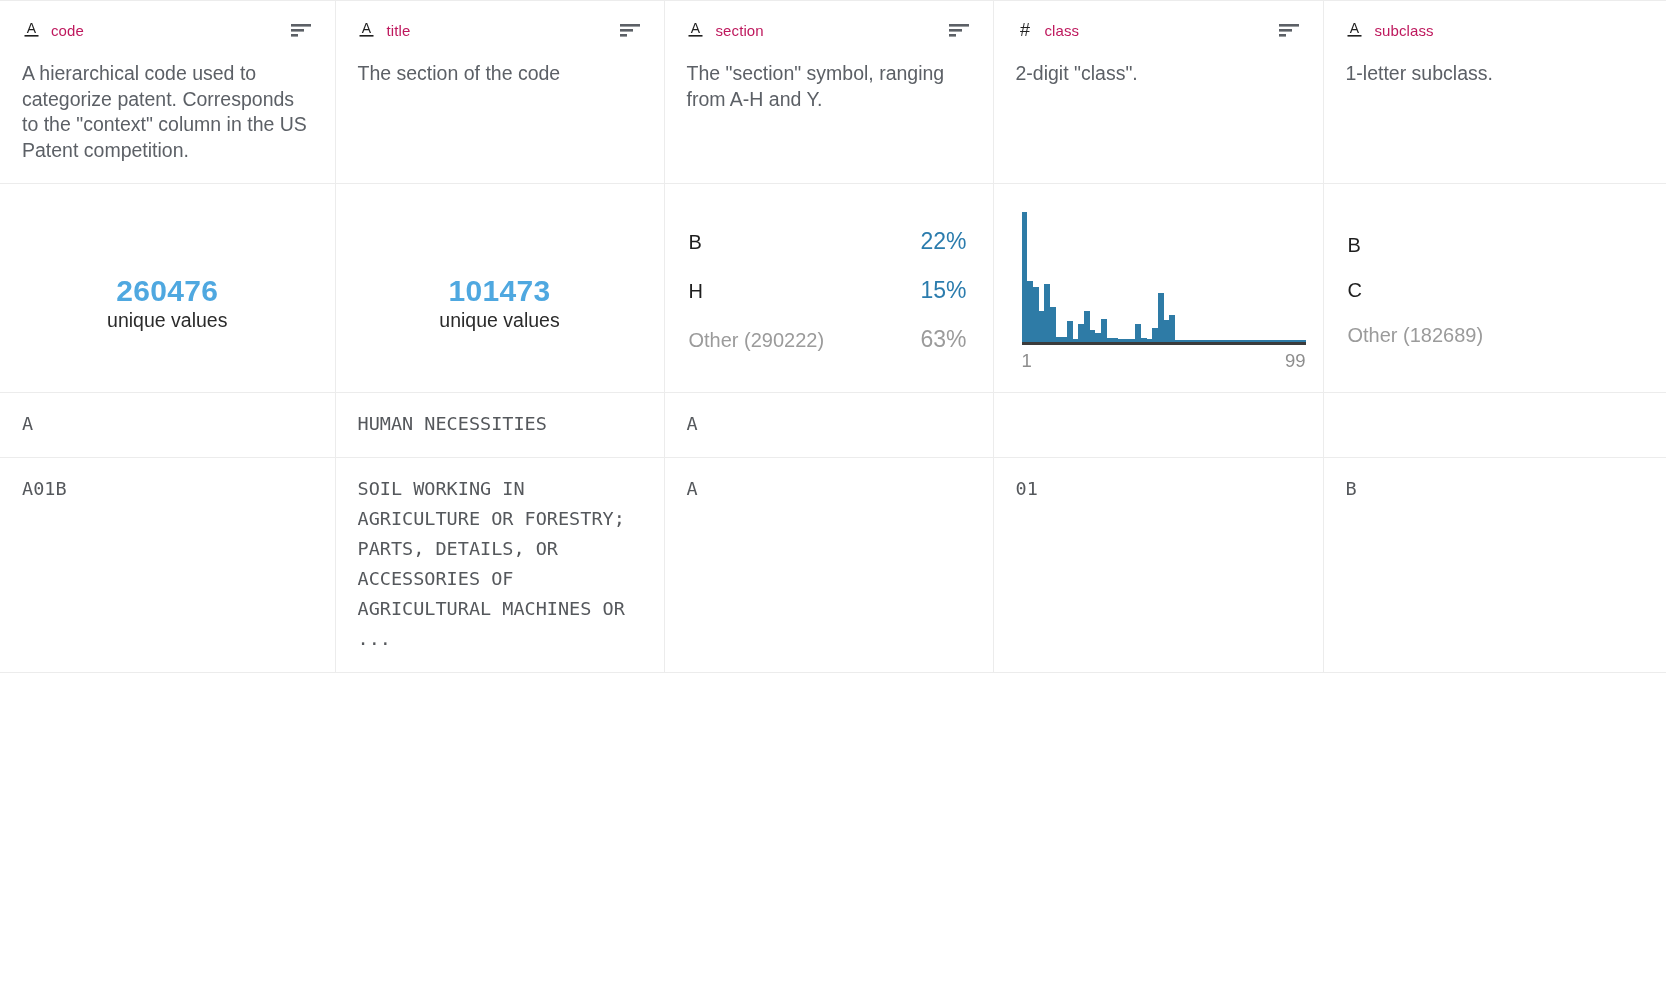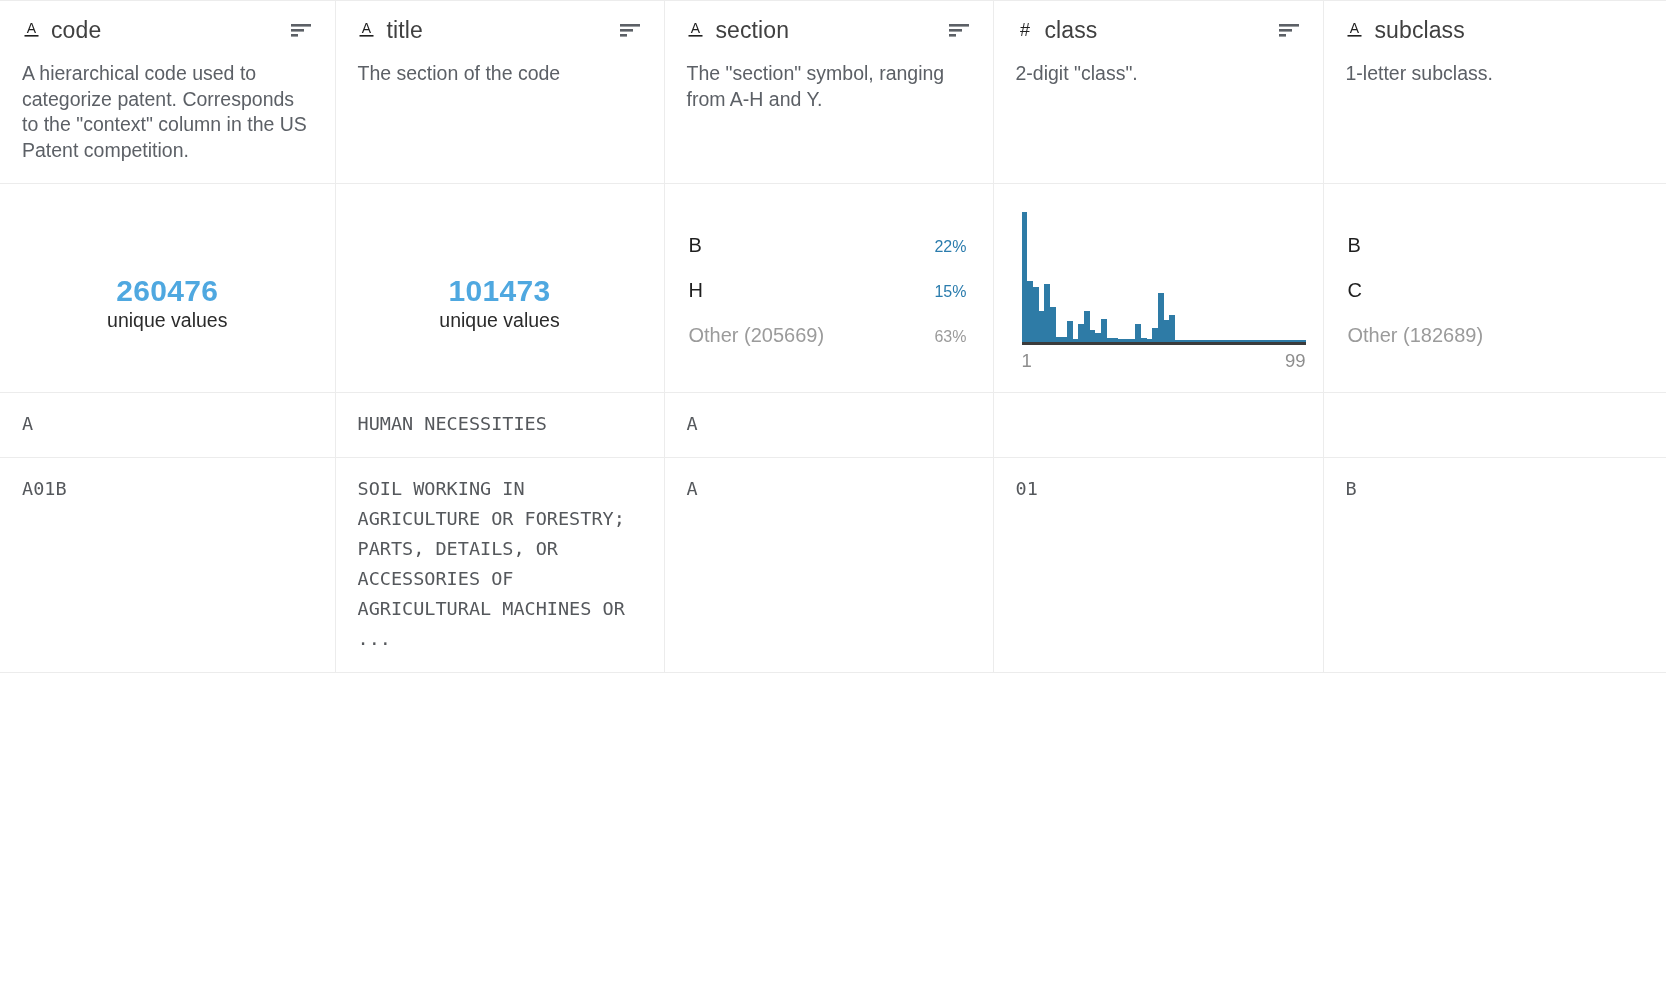--- a/index.html
+++ b/index.html
@@ -61,22 +61,22 @@
   }
   .type-icon {
     display: inline-flex;
     align-items: center;
     justify-content: center;
     width: 18px;
     height: 20px;
     color: #1f1f1f;
   }
   .hdr-name {
-    font-size: 23px;
-    color: #404040;
+    font-size: 15px;
+    color: #be185d;
     line-height: 1;
     letter-spacing: .1px;
   }
   .sort-icon {
     width: 24px;
     height: 20px;
     display: inline-flex;
     align-items: center;
     justify-content: center;
     cursor: pointer;
@@ -132,21 +132,21 @@
   .cat-row {
     display: flex;
     align-items: baseline;
     justify-content: space-between;
   }
   .cat-name {
     font-size: 20px;
     color: #1f1f1f;
   }
   .cat-pct {
-    font-size: 16px;
+    font-size: 23px;
     color: #2b7cad;
     font-weight: 500;
   }
   .cat-row.other .cat-name,
   .cat-row.other .cat-pct {
     color: #9b9b9b;
     font-weight: normal;
   }
 
   
@@ -335,21 +335,21 @@
             <div class="cat-list">
               <div class="cat-row">
                 <span class="cat-name">B</span>
                 <span class="cat-pct">22%</span>
               </div>
               <div class="cat-row">
                 <span class="cat-name">H</span>
                 <span class="cat-pct">15%</span>
               </div>
               <div class="cat-row other">
-                <span class="cat-name">Other (205669)</span>
+                <span class="cat-name">Other (290222)</span>
                 <span class="cat-pct">63%</span>
               </div>
             </div>
           </div>
         </td>
 
         <td class="cell">
           <div class="stats-inner">
             <div class="hist-wrap">
               <div class="hist-bars" id="hist-bars">

